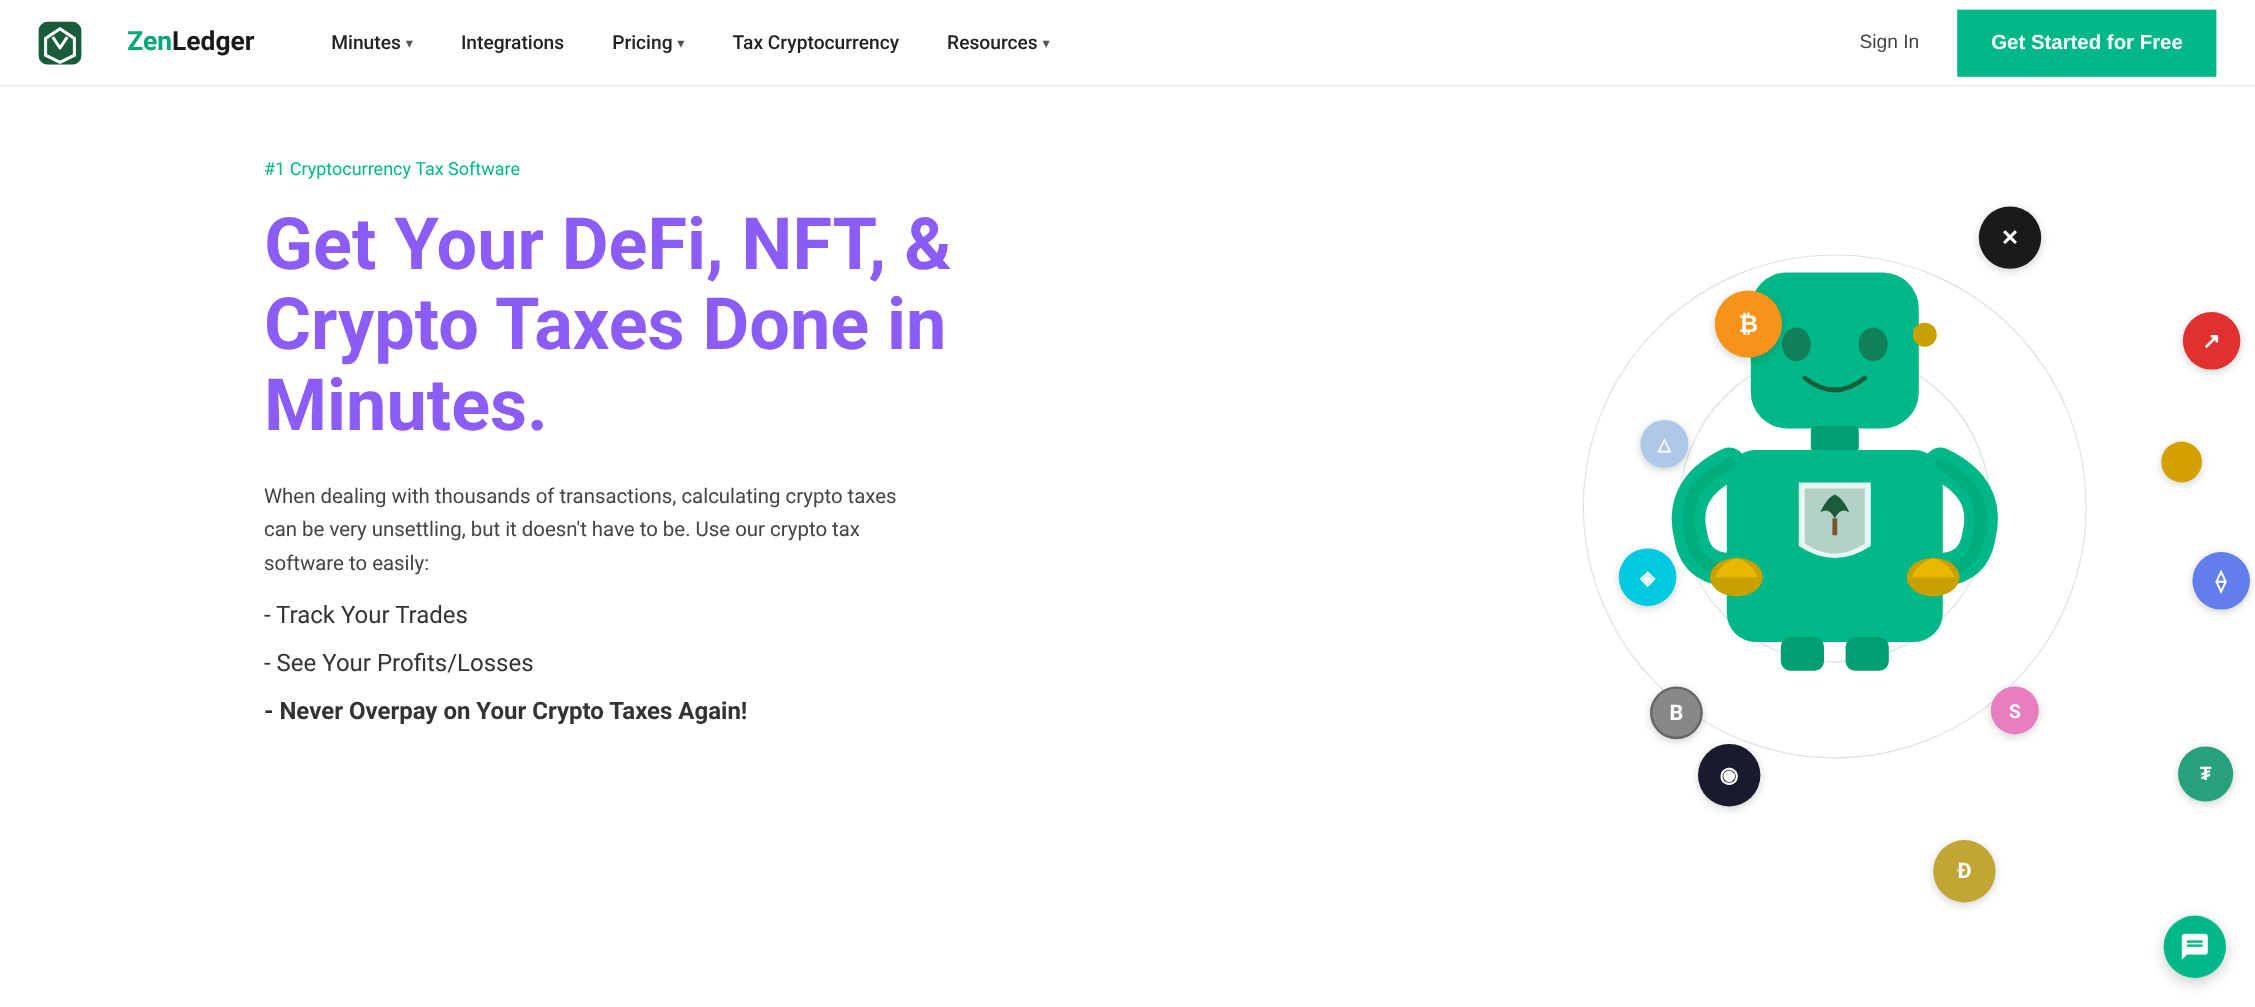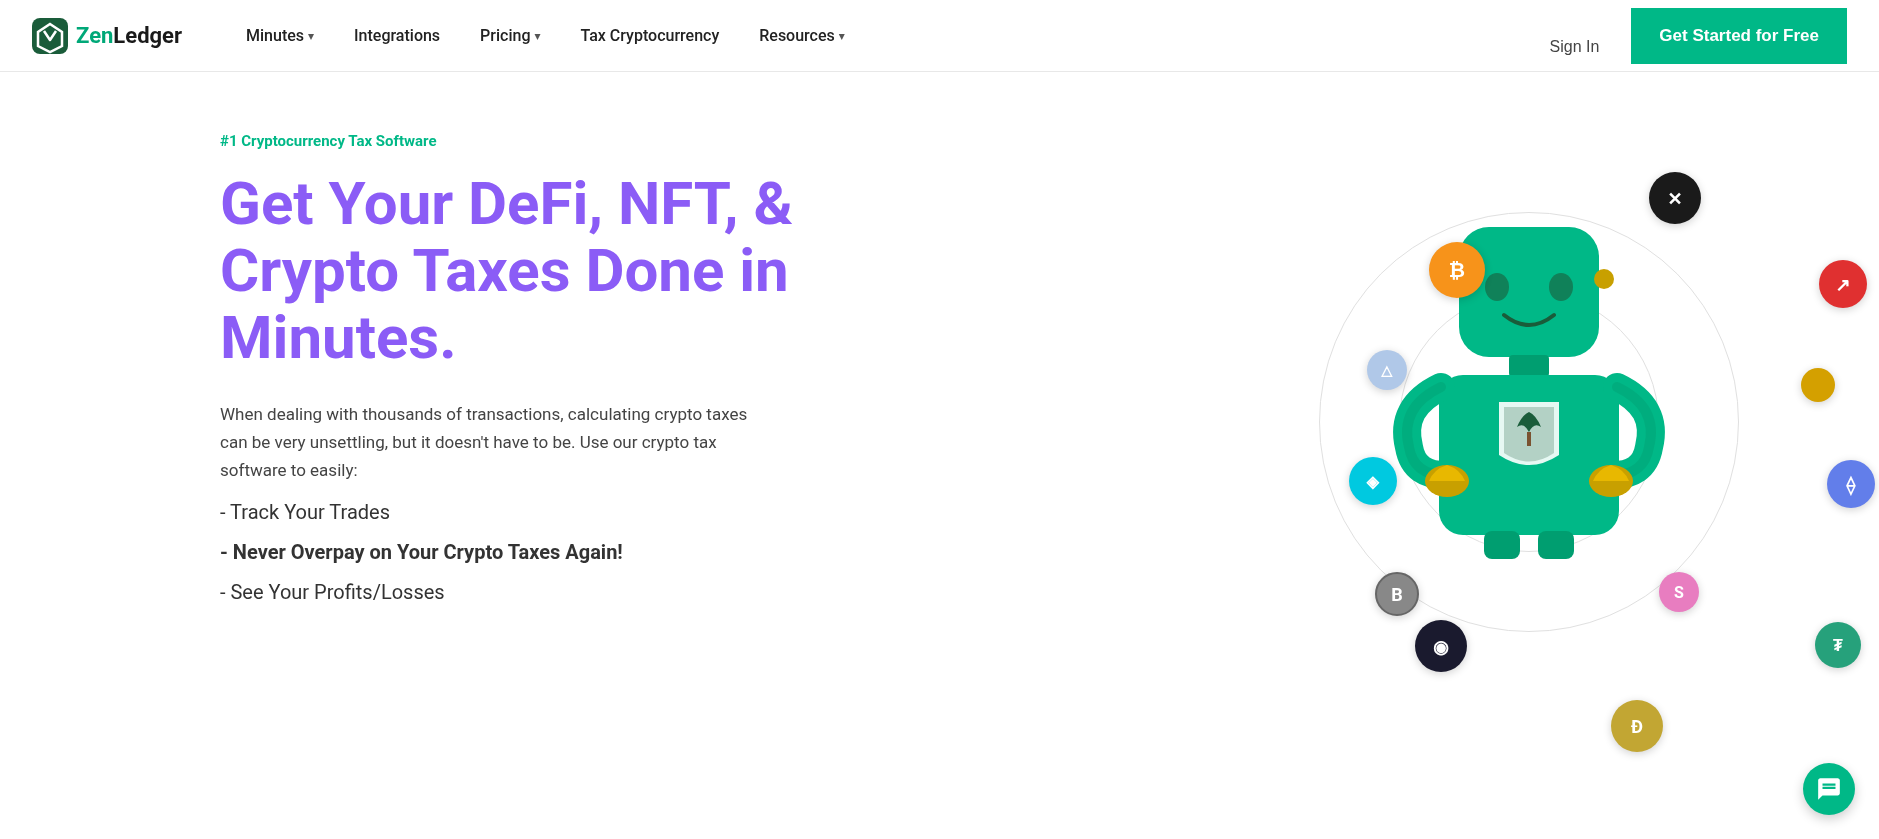--- a/index.html
+++ b/index.html
@@ -7,51 +7,51 @@
 
     
     nav {
       display: flex; align-items: center;
       height: 72px; padding: 0 32px;
       border-bottom: 1px solid #e8e8e8;
       position: relative; z-index: 10;
     }
     .nav-logo { display: flex; align-items: center; gap: 8px; text-decoration: none; margin-right: 48px; }
     .nav-logo-icon { width: 36px; height: 36px; }
-    .nav-logo-text { font-size: 22px; font-weight: 700; color: #1a1a1a; }
+    .nav-logo-text { font-size: 22px; font-weight: 700; color: #1a1a1a; margin-left: 30px; }
     .nav-logo-text span { color: #00a878; }
     .nav-links { display: flex; align-items: center; gap: 8px; flex: 1; }
     .nav-item {
       display: flex; align-items: center; gap: 4px;
       padding: 8px 16px; font-size: 16px; font-weight: 500;
       color: #222; cursor: pointer; text-decoration: none;
       border-radius: 4px;
     }
     .nav-chevron { font-size: 12px; color: #555; }
-    .nav-right { display: flex; align-items: flex-end; gap: 16px; margin-left: auto; }
+    .nav-right { display: flex; align-items: center; gap: 16px; margin-left: auto; }
     .sign-in-btn {
       font-size: 16px; font-weight: 500; color: #444;
       background: none; border: none; cursor: pointer; padding: 8px 16px;
     }
     .get-started-btn {
       background: #00b887; color: #fff;
       border: none; padding: 0 28px; height: 56px;
       font-size: 17px; font-weight: 600; cursor: pointer;
       white-space: nowrap;
     }
 
     
     .hero {
       display: flex; align-items: flex-start;
       min-height: calc(839px - 72px);
       padding: 60px 80px 40px 220px;
       position: relative; overflow: hidden;
     }
     .hero-content { max-width: 600px; flex-shrink: 0; z-index: 2; }
-    .hero-tag { color: #00b887; font-size: 15px; font-weight: 700; margin-bottom: 20px; }
+    .hero-tag { color: #00b887; font-size: 15px; font-weight: 400; margin-bottom: 20px; }
     .hero-title { font-size: 60px; font-weight: 700; color: #8b5cf6; line-height: 1.12; margin-bottom: 28px; }
     .hero-body { font-size: 17px; color: #444; line-height: 1.65; margin-bottom: 8px; max-width: 540px; }
     .hero-list { list-style: none; margin-bottom: 8px; }
     .hero-list li { font-size: 20px; color: #333; line-height: 2; }
     .hero-list li strong { font-weight: 700; }
 
     
     .hero-illustration {
       position: absolute; right: 0; top: 40px;
       width: 620px; height: 700px;
@@ -123,22 +123,22 @@
   </div>
 </nav>
 
 <section class="hero">
   <div class="hero-content">
     <p class="hero-tag">#1 Cryptocurrency Tax Software</p>
     <h1 class="hero-title">Get Your DeFi, NFT, &amp; Crypto Taxes Done in Minutes.</h1>
     <p class="hero-body">When dealing with thousands of transactions, calculating crypto taxes can be very unsettling, but it doesn't have to be. Use our crypto tax software to easily:</p>
     <ul class="hero-list">
       <li>- Track Your Trades</li>
+      <li>- See Your Profits/Losses</li>
       <li><strong>- Never Overpay on Your Crypto Taxes Again!</strong></li>
-      <li>- See Your Profits/Losses</li>
     </ul>
   </div>
 
   <div class="hero-illustration">
 
     <div class="orbit-circle" style="width:420px;height:420px;top:100px;left:60px;"></div>
     <div class="orbit-circle" style="width:260px;height:260px;top:180px;left:140px;"></div>
 
     <svg style="position:absolute;left:120px;top:95px;width:300px;height:420px;" viewBox="0 0 300 420">
 

